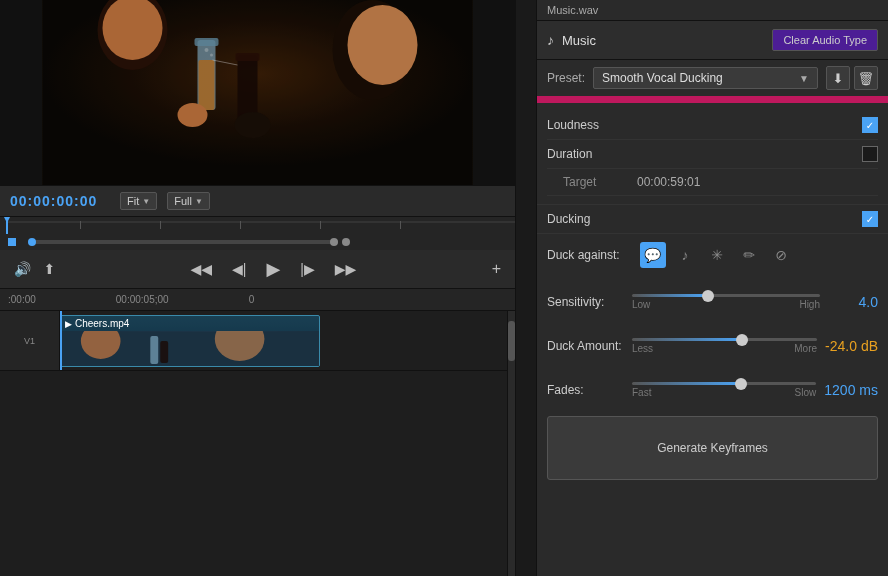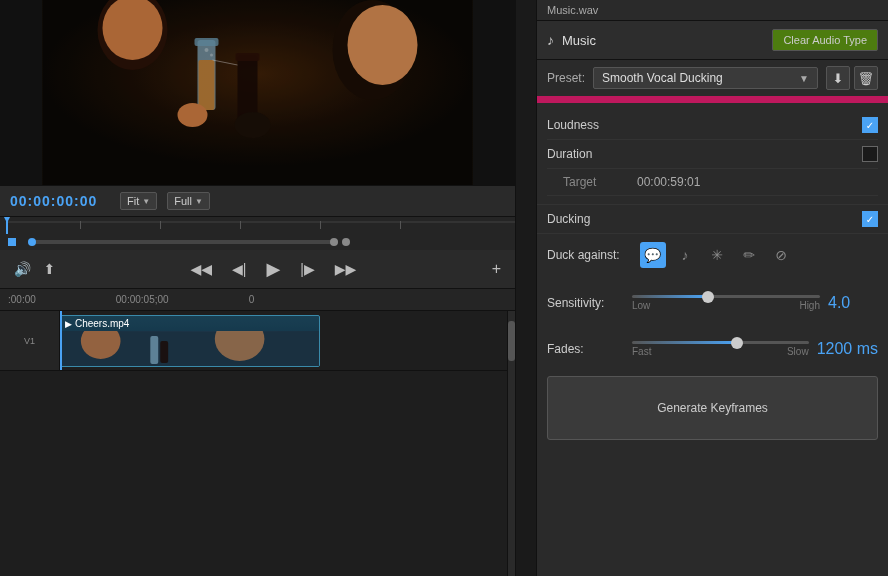--- a/index.html
+++ b/index.html
@@ -256,21 +256,21 @@
     .music-icon {
       color: #ccc;
       font-size: 14px;
     }
     .panel-header-label {
       color: #ddd;
       font-size: 13px;
       flex: 1;
     }
     .clear-audio-btn {
-      background: #4d7c0f;
+      background: #4c1d95;
       border: 1px solid #555;
       color: #ccc;
       font-size: 11px;
       padding: 4px 10px;
       border-radius: 2px;
       cursor: pointer;
     }
 
     .preset-row {
       padding: 6px 10px;
@@ -426,21 +426,22 @@
       gap: 2px;
     }
     .slider-minmax {
       display: flex;
       justify-content: space-between;
       font-size: 10px;
       color: #777;
     }
     .slider-value {
       min-width: 50px;
-      font-size: 16px;
+      text-align: right;
+      font-size: 14px;
     }
     .slider-value.blue { color: #4aa3f5; }
     .slider-value.orange { color: #e8a020; }
 
     .generate-btn {
       margin: 8px 10px;
       background: #3a3a3a;
       border: 1px solid #555;
       color: #ccc;
       font-size: 12px;
@@ -676,20 +677,34 @@
       <div class="slider-container">
         <input type="range" min="0" max="10" value="4" style="background: linear-gradient(to right, rgb(85, 85, 85) 0%, rgb(74, 163, 245) 40%, rgb(85, 85, 85) 40%);">
         <div class="slider-minmax">
           <span>Low</span>
           <span>High</span>
         </div>
       </div>
       <span class="slider-value blue" style="margin-left:8px;">4.0</span>
     </div>
 
+    <div class="slider-row">
+      <span class="slider-label">Duck Amount:</span>
+      <div class="slider-container">
+        <input type="range" min="-60" max="0" value="-24" style="background: linear-gradient(to right, rgb(85, 85, 85) 0%, rgb(74, 163, 245) 60%, rgb(85, 85, 85) 60%);">
+        <div class="slider-minmax">
+          <span>Less</span>
+          <span>More</span>
+        </div>
+      </div>
+      <span class="slider-value orange" style="margin-left:8px;">
+        <span>-24.0</span>
+        <span>dB</span>
+      </span>
+    </div>
 
     <div class="slider-row">
       <span class="slider-label">Fades:</span>
       <div class="slider-container">
         <input type="range" min="0" max="2000" value="1200" style="background: linear-gradient(to right, rgb(85, 85, 85) 0%, rgb(74, 163, 245) 60%, rgb(85, 85, 85) 60%);">
         <div class="slider-minmax">
           <span>Fast</span>
           <span>Slow</span>
         </div>
       </div>

